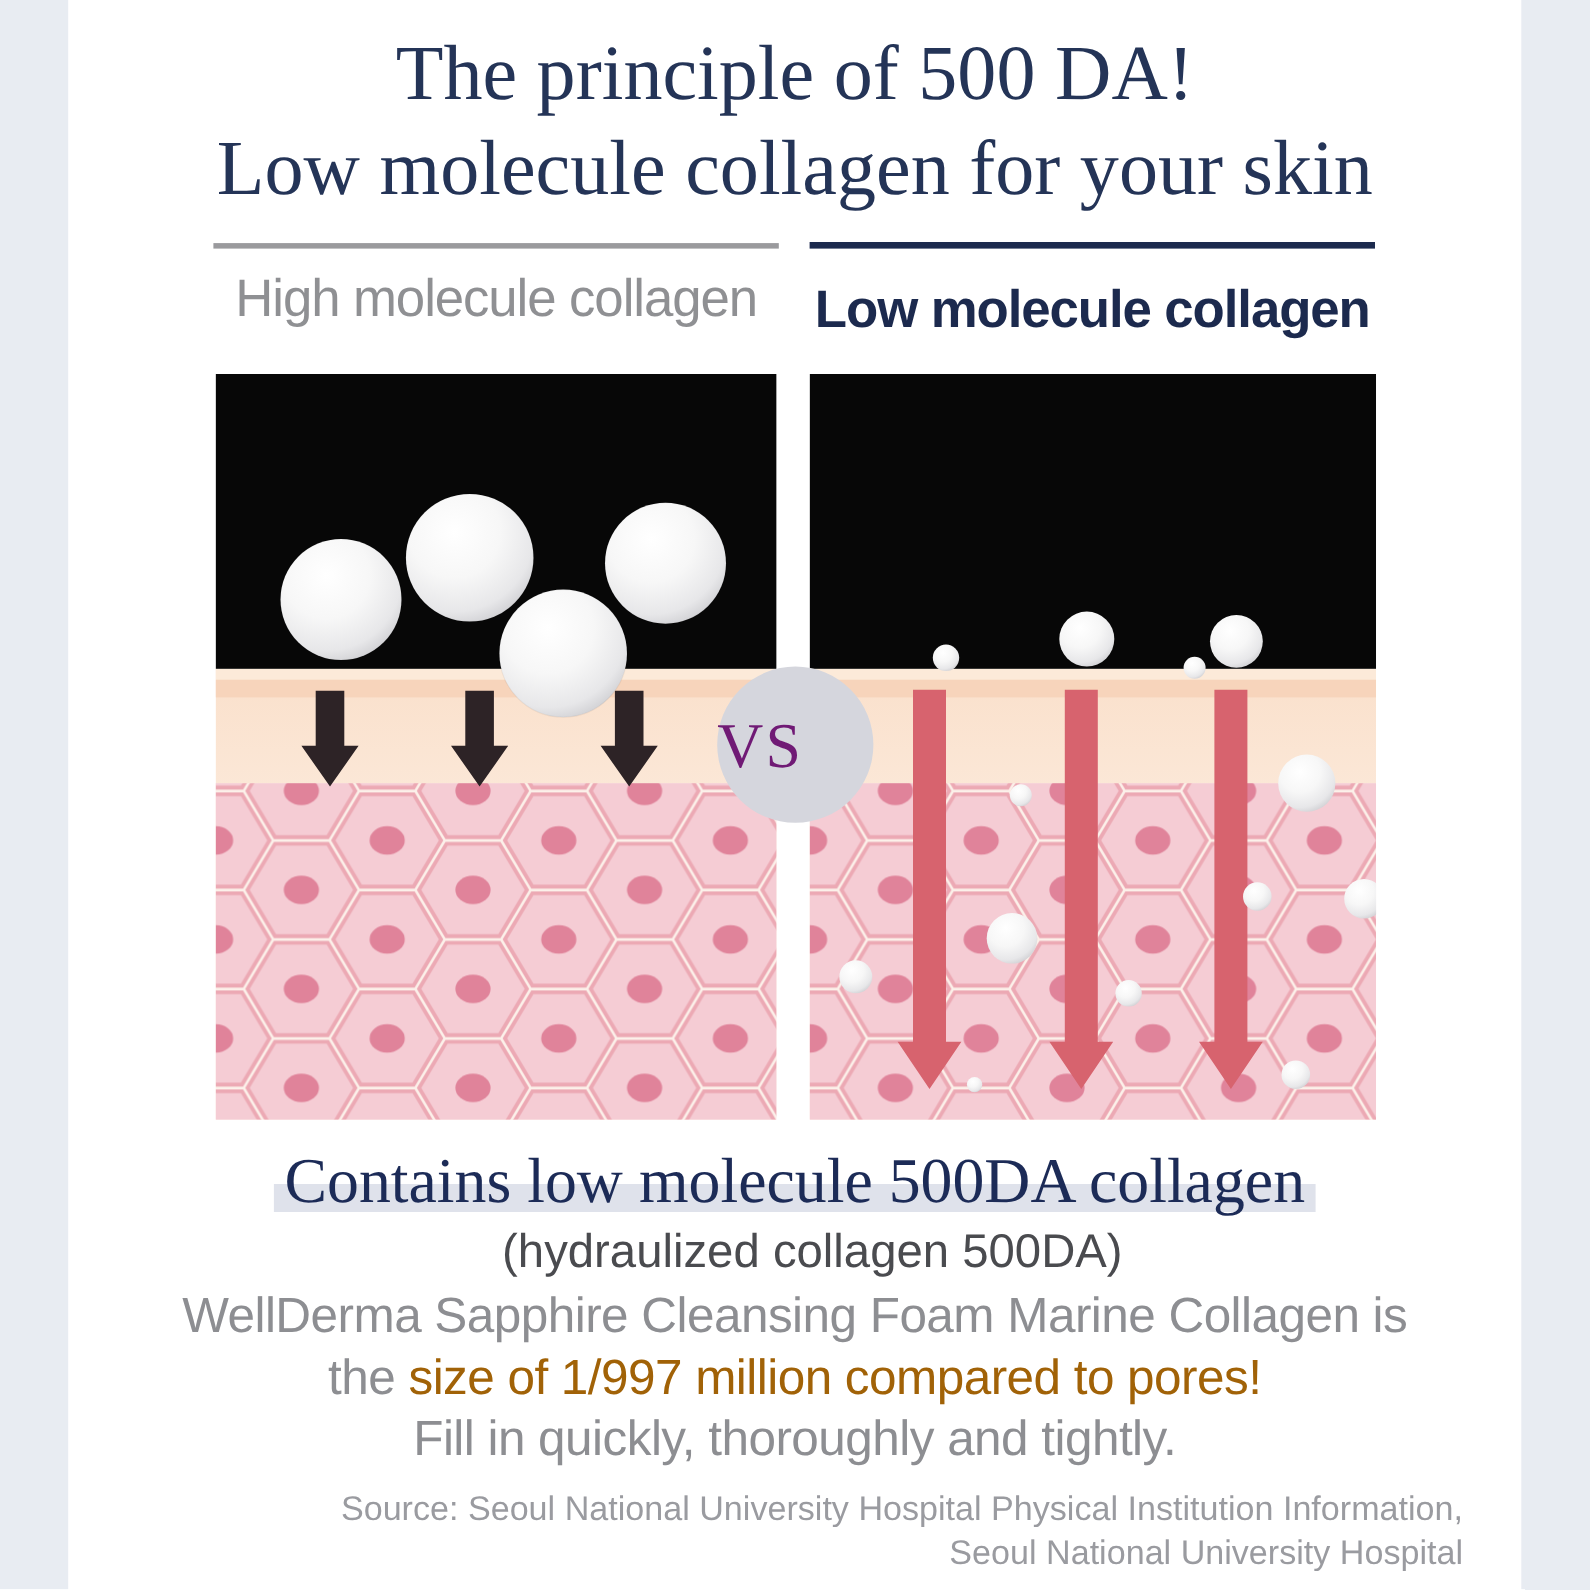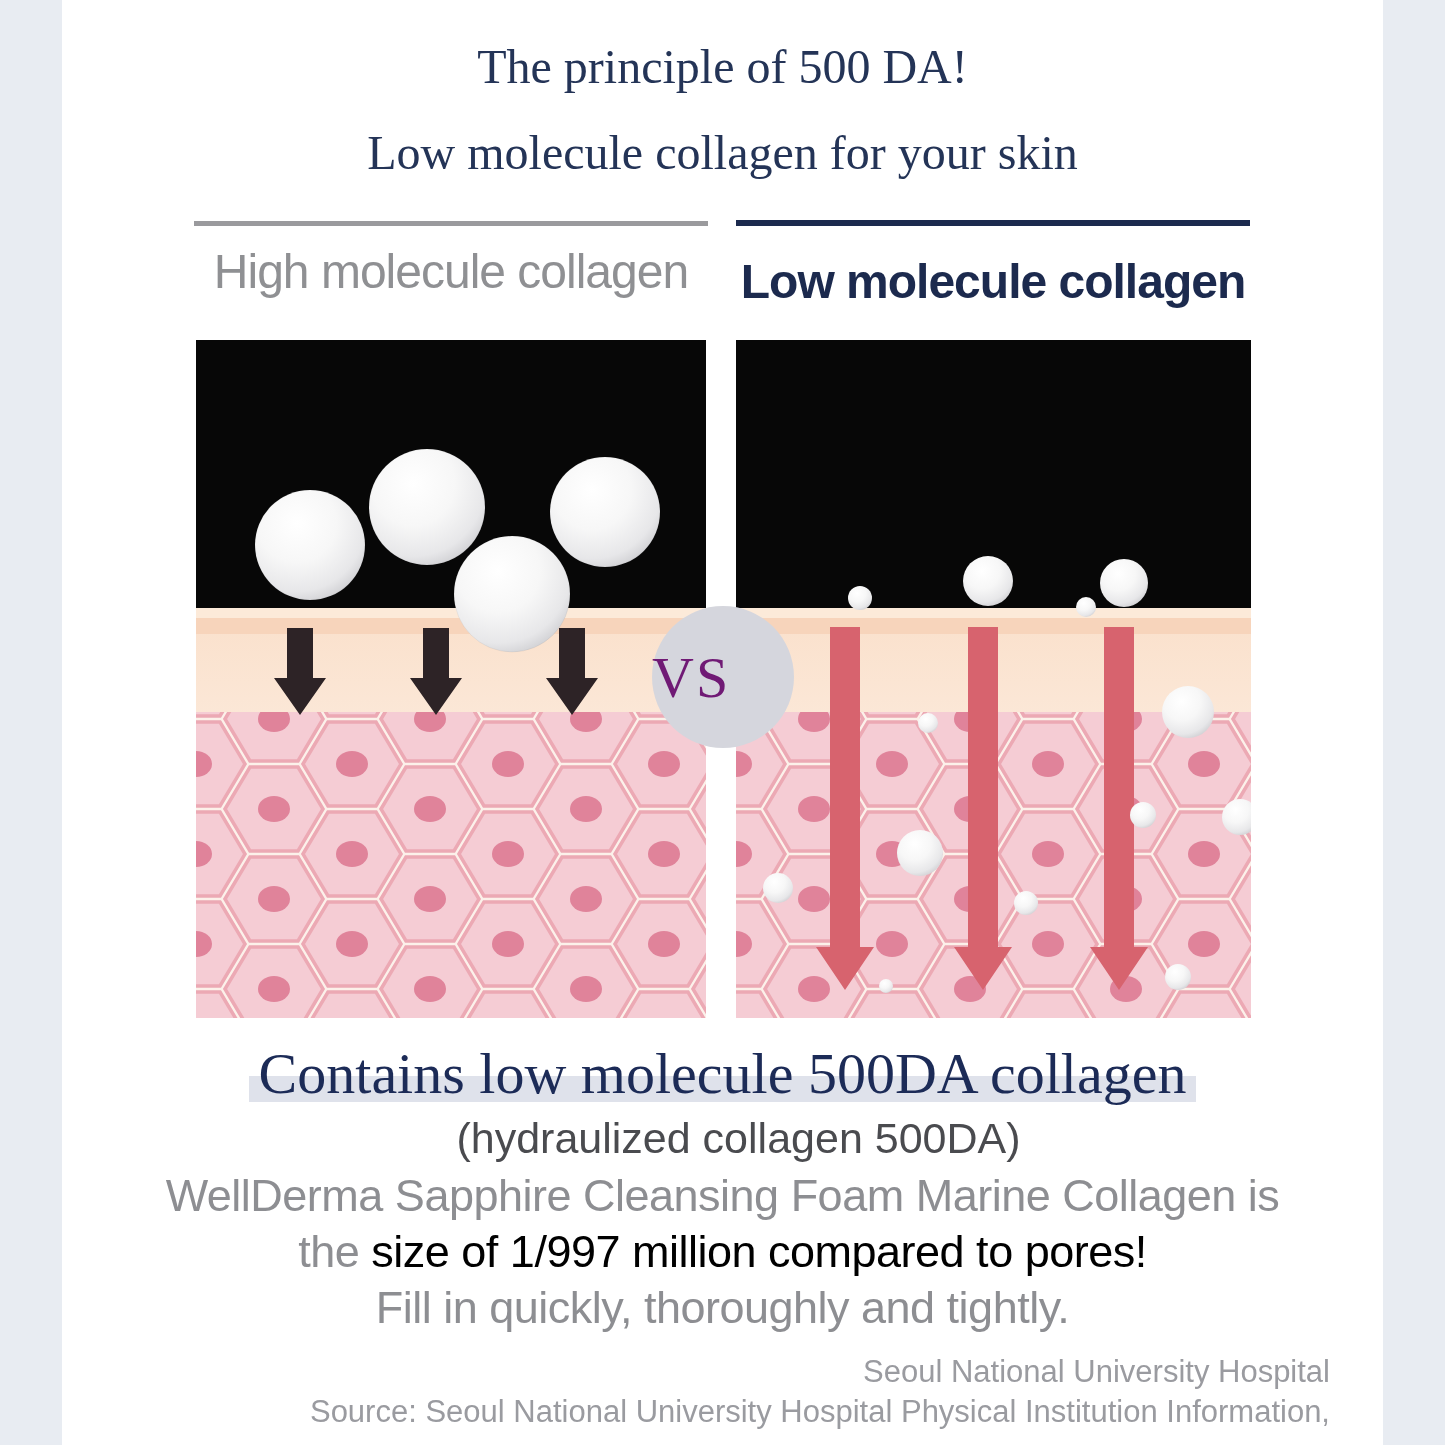--- a/index.html
+++ b/index.html
@@ -2,21 +2,21 @@
 <html><head>
 <meta charset="utf-8">
 <style>
   html,body{margin:0;padding:0;background:#ffffff;}
   .page{position:relative;width:1445px;height:1445px;background:#ffffff;overflow:hidden;
         font-family:"Liberation Sans",sans-serif;}
   .band{position:absolute;top:0;bottom:0;width:62px;background:#e8ecf2;}
   .band.l{left:0}.band.r{right:0}
 
   .title{position:absolute;top:24px;left:62px;width:1321px;text-align:center;
-         font-family:"Liberation Serif",serif;font-size:48px;line-height:86px;
+         font-family:"Liberation Serif",serif;font-size:71px;line-height:86px;
          color:#243457;font-weight:400;}
 
   .colhead{position:absolute;width:514px;}
   .colhead .rule{height:5px;}
   .colhead .lbl{margin-top:22px;text-align:center;font-size:48px;letter-spacing:-1px;line-height:1;}
   .ch-left{left:194px;top:221px;}
   .ch-left .rule{background:#9a9a9d;}
   .ch-left .lbl{color:#8f9093;}
   .ch-right{left:736px;top:220px;}
   .ch-right .rule{background:#1c2a4e;height:6px;}
@@ -31,21 +31,21 @@
       font-family:"Liberation Serif",serif;font-size:58px;color:#701a75;letter-spacing:2px;}
 
   .headline{position:absolute;top:1040px;left:62px;width:1321px;text-align:center;
             font-family:"Liberation Serif",serif;font-size:58px;color:#1c2b57;font-weight:400;}
   .headline .hl{background:linear-gradient(to bottom,transparent 54%,#dfe2eb 54%,#dfe2eb 94%,transparent 94%);
                 padding:0 10px;}
   .subline{position:absolute;top:1114px;left:62px;width:1321px;text-align:center;
            font-size:43px;color:#4a4b4f;padding-left:16px;}
   .bodytext{position:absolute;top:1168px;left:62px;width:1321px;text-align:center;
             font-size:45px;line-height:56px;color:#8d8e92;letter-spacing:-0.5px;}
-  .bodytext .navy{color:#000000;}
+  .bodytext .navy{color:#a16207;}
   .source{position:absolute;top:1352px;right:115px;text-align:right;
           font-size:31px;line-height:40px;color:#9a9ba0;}
 </style>
 </head>
 <body>
 
 <div class="page">
   <div class="band l"></div>
   <div class="band r"></div>
 
@@ -154,16 +154,16 @@
 
   <div class="subline">(hydraulized collagen 500DA)</div>
 
   <div class="bodytext">
     <span>WellDerma Sapphire Cleansing Foam Marine Collagen is</span><br>
     <span>the </span><span class="navy">size of 1/997 million compared to pores!</span><br>
     <span>Fill in quickly, thoroughly and tightly.</span>
   </div>
 
   <div class="source">
+    <div>Source: Seoul National University Hospital Physical Institution Information,</div>
     <div>Seoul National University Hospital</div>
-    <div>Source: Seoul National University Hospital Physical Institution Information,</div>
   </div>
 </div>
 
 </body></html>

